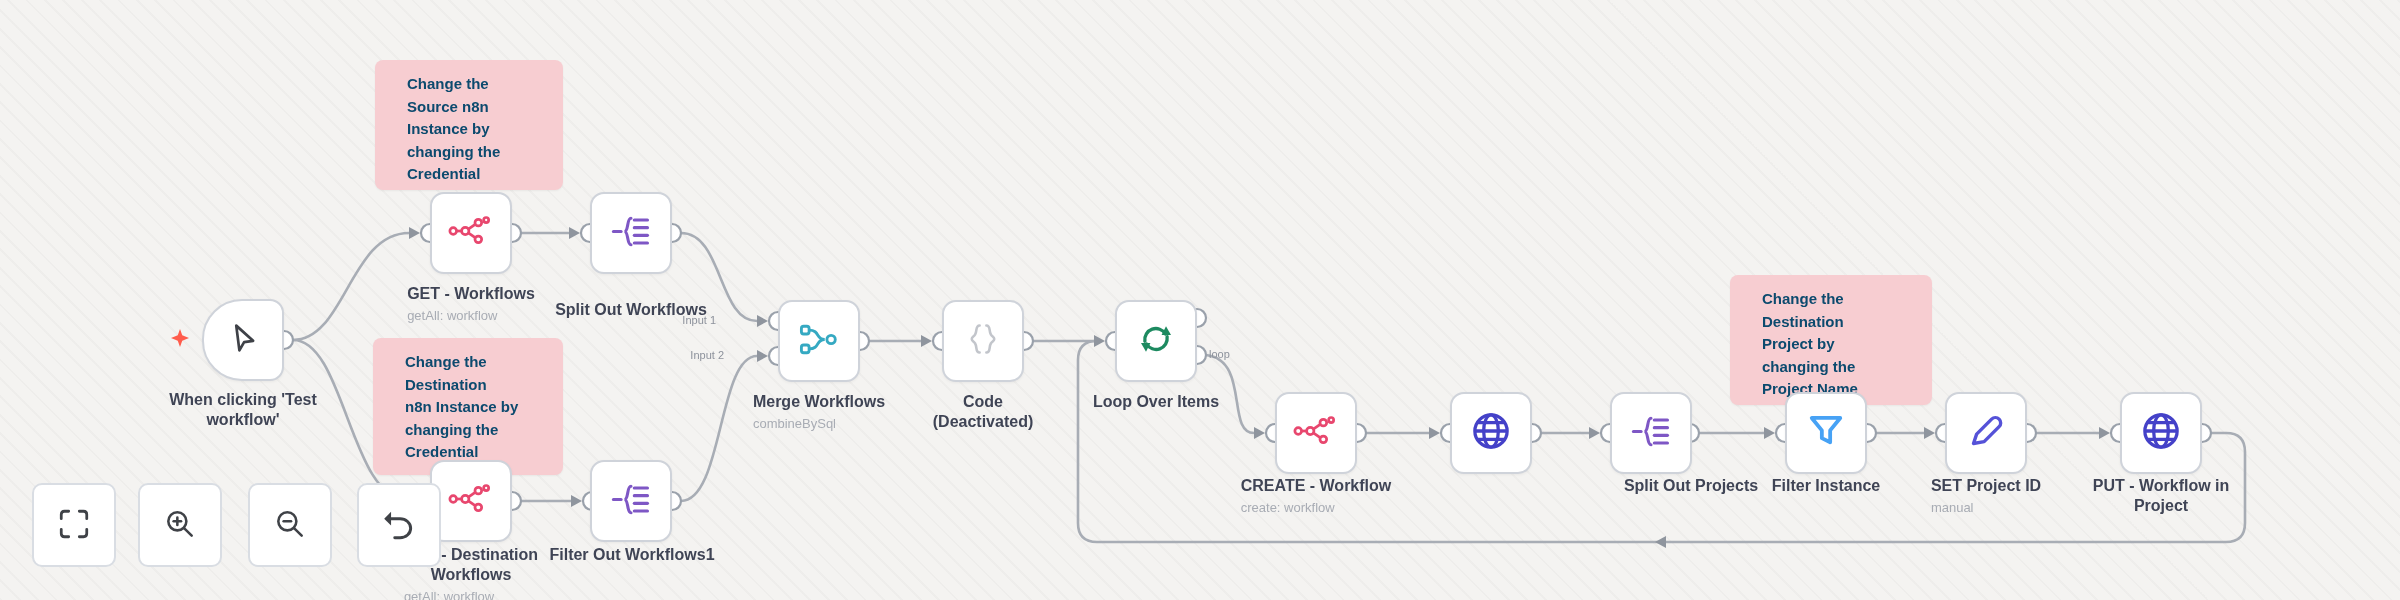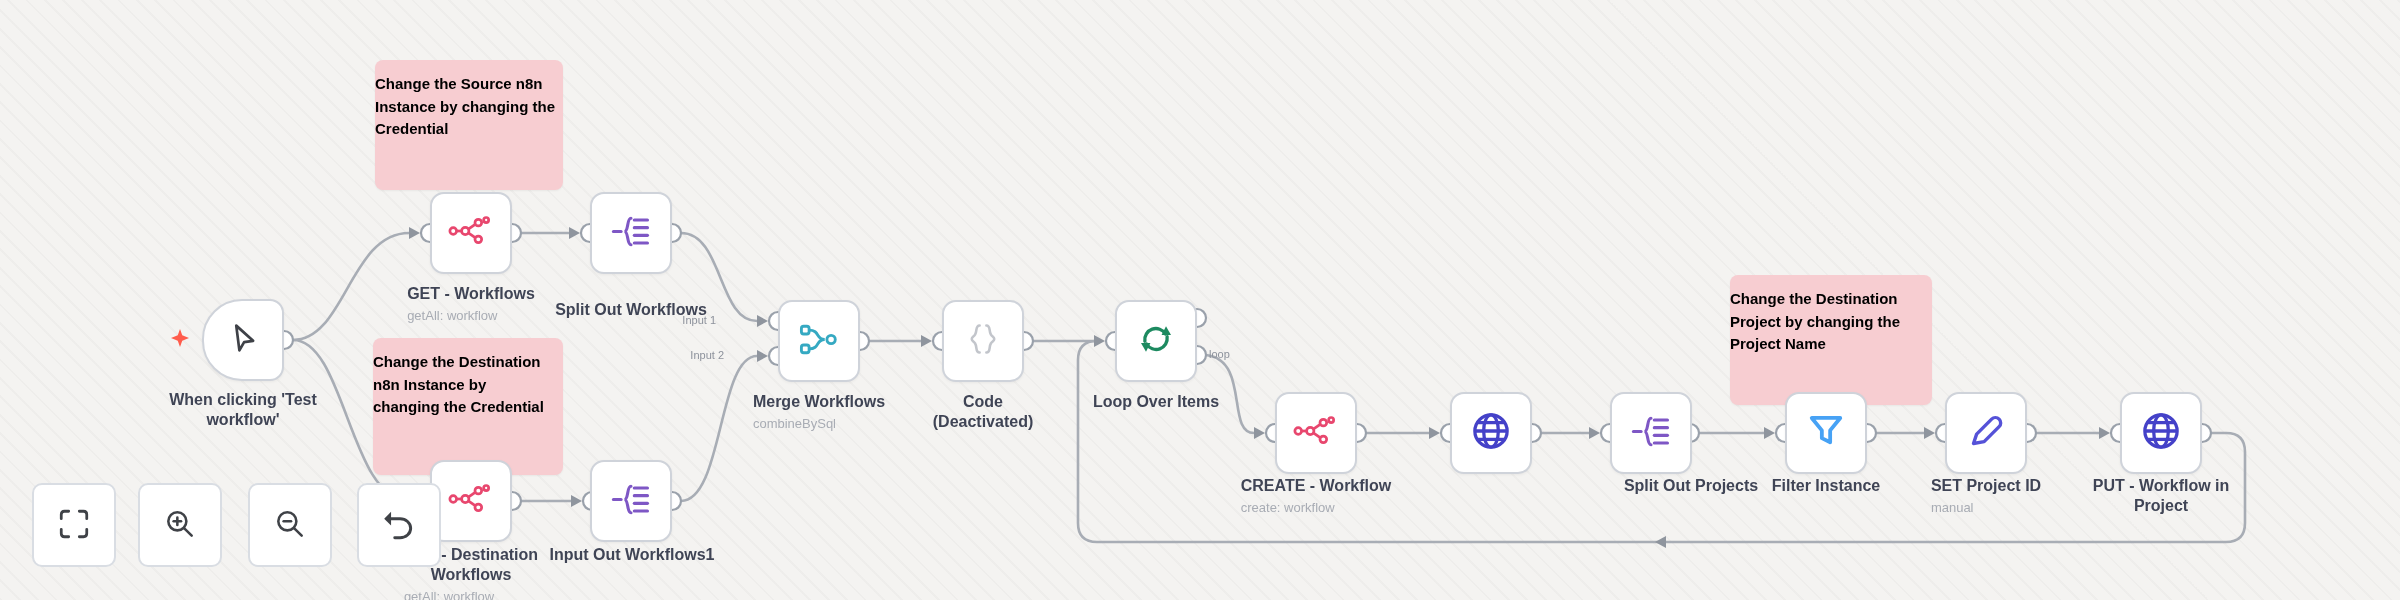--- a/index.html
+++ b/index.html
@@ -10,22 +10,22 @@
     background-image:repeating-linear-gradient(45deg, rgba(0,0,0,0.025) 0 2px, transparent 2px 13px);
   }
   .canvas{position:absolute;inset:0;}
   
   .sticky{
     position:absolute;z-index:1;border-radius:8px;
     background:var(--c-sticky,#f7cdd1);
     box-shadow:0 1px 2px rgba(0,0,0,0.05);
   }
   .sticky-text{
-    padding:13px 0;white-space:pre-line;
-    font-size:15px;font-weight:700;line-height:1.5;color:#000000;
+    padding:13px 32px;white-space:pre-line;
+    font-size:15px;font-weight:700;line-height:1.5;color:#0c4a6e;
   }
   
   svg.wires{position:absolute;left:0;top:0;z-index:2;}
   .wire{stroke:var(--c-wire,#a8adb5);stroke-width:2.6;fill:none;}
   .arrow{fill:#8f959e;stroke:none;}
   .port{fill:#ffffff;stroke:#9aa1ab;stroke-width:2.2;}
   
   .node{
     position:absolute;z-index:4;width:82px;height:82px;background:#ffffff;
     border:2px solid #cfd3da;border-radius:14px;box-sizing:border-box;
@@ -234,21 +234,21 @@
           <line x1="2" y1="15" x2="9" y2="15"></line>
           <path d="M18,3 C14,3 16,15 12,15 C16,15 14,27 18,27"></path>
           <line x1="21" y1="4.5" x2="33" y2="4.5"></line>
           <line x1="21" y1="11.5" x2="33" y2="11.5"></line>
           <line x1="21" y1="18.5" x2="33" y2="18.5"></line>
           <line x1="21" y1="25.5" x2="33" y2="25.5"></line>
         </svg>
     </span>
   </div>
   <div class="caption" style="left:632px;top:545px;">
-    <div class="node-label">Input Out Workflows1</div>
+    <div class="node-label">Filter Out Workflows1</div>
   </div>
 
   <div class="node" style="left:778px;top:300px;">
     <span>
       <svg width="42" height="33" viewBox="0 0 38 30" fill="none" stroke="currentColor" class="c-merge" stroke-width="2.6">
           <rect x="3" y="3" width="7" height="7" rx="2"></rect>
           <rect x="3" y="20" width="7" height="7" rx="2"></rect>
           <path d="M10,6.5 C20,6.5 16,15 24,15"></path>
           <path d="M10,23.5 C20,23.5 16,15 24,15"></path>
           <circle cx="30" cy="15" r="3.8"></circle>

